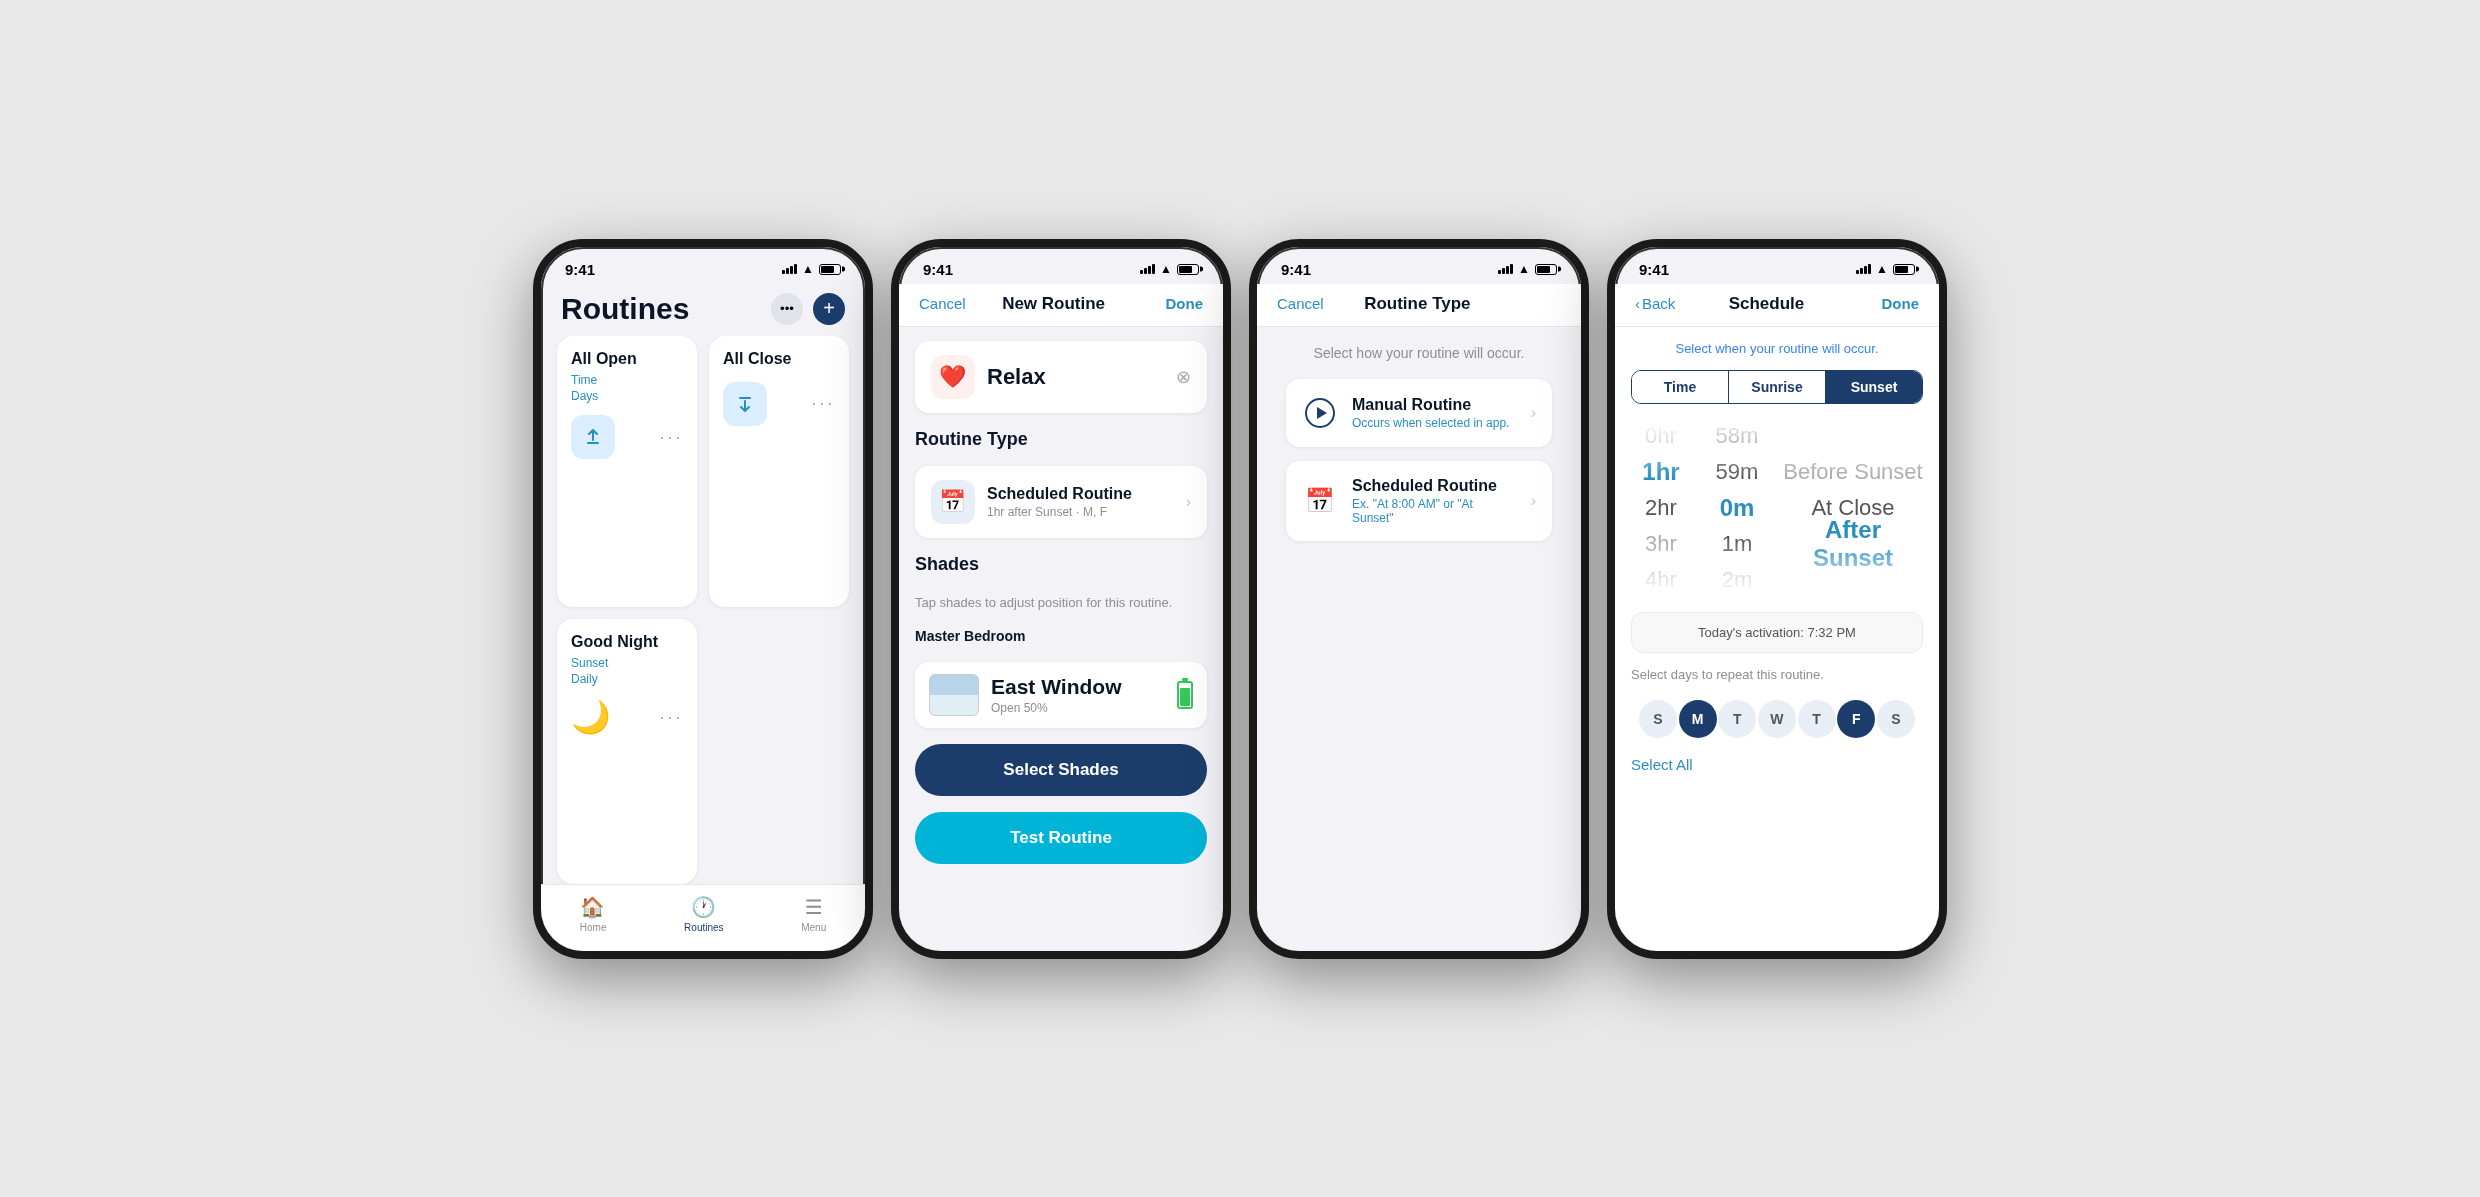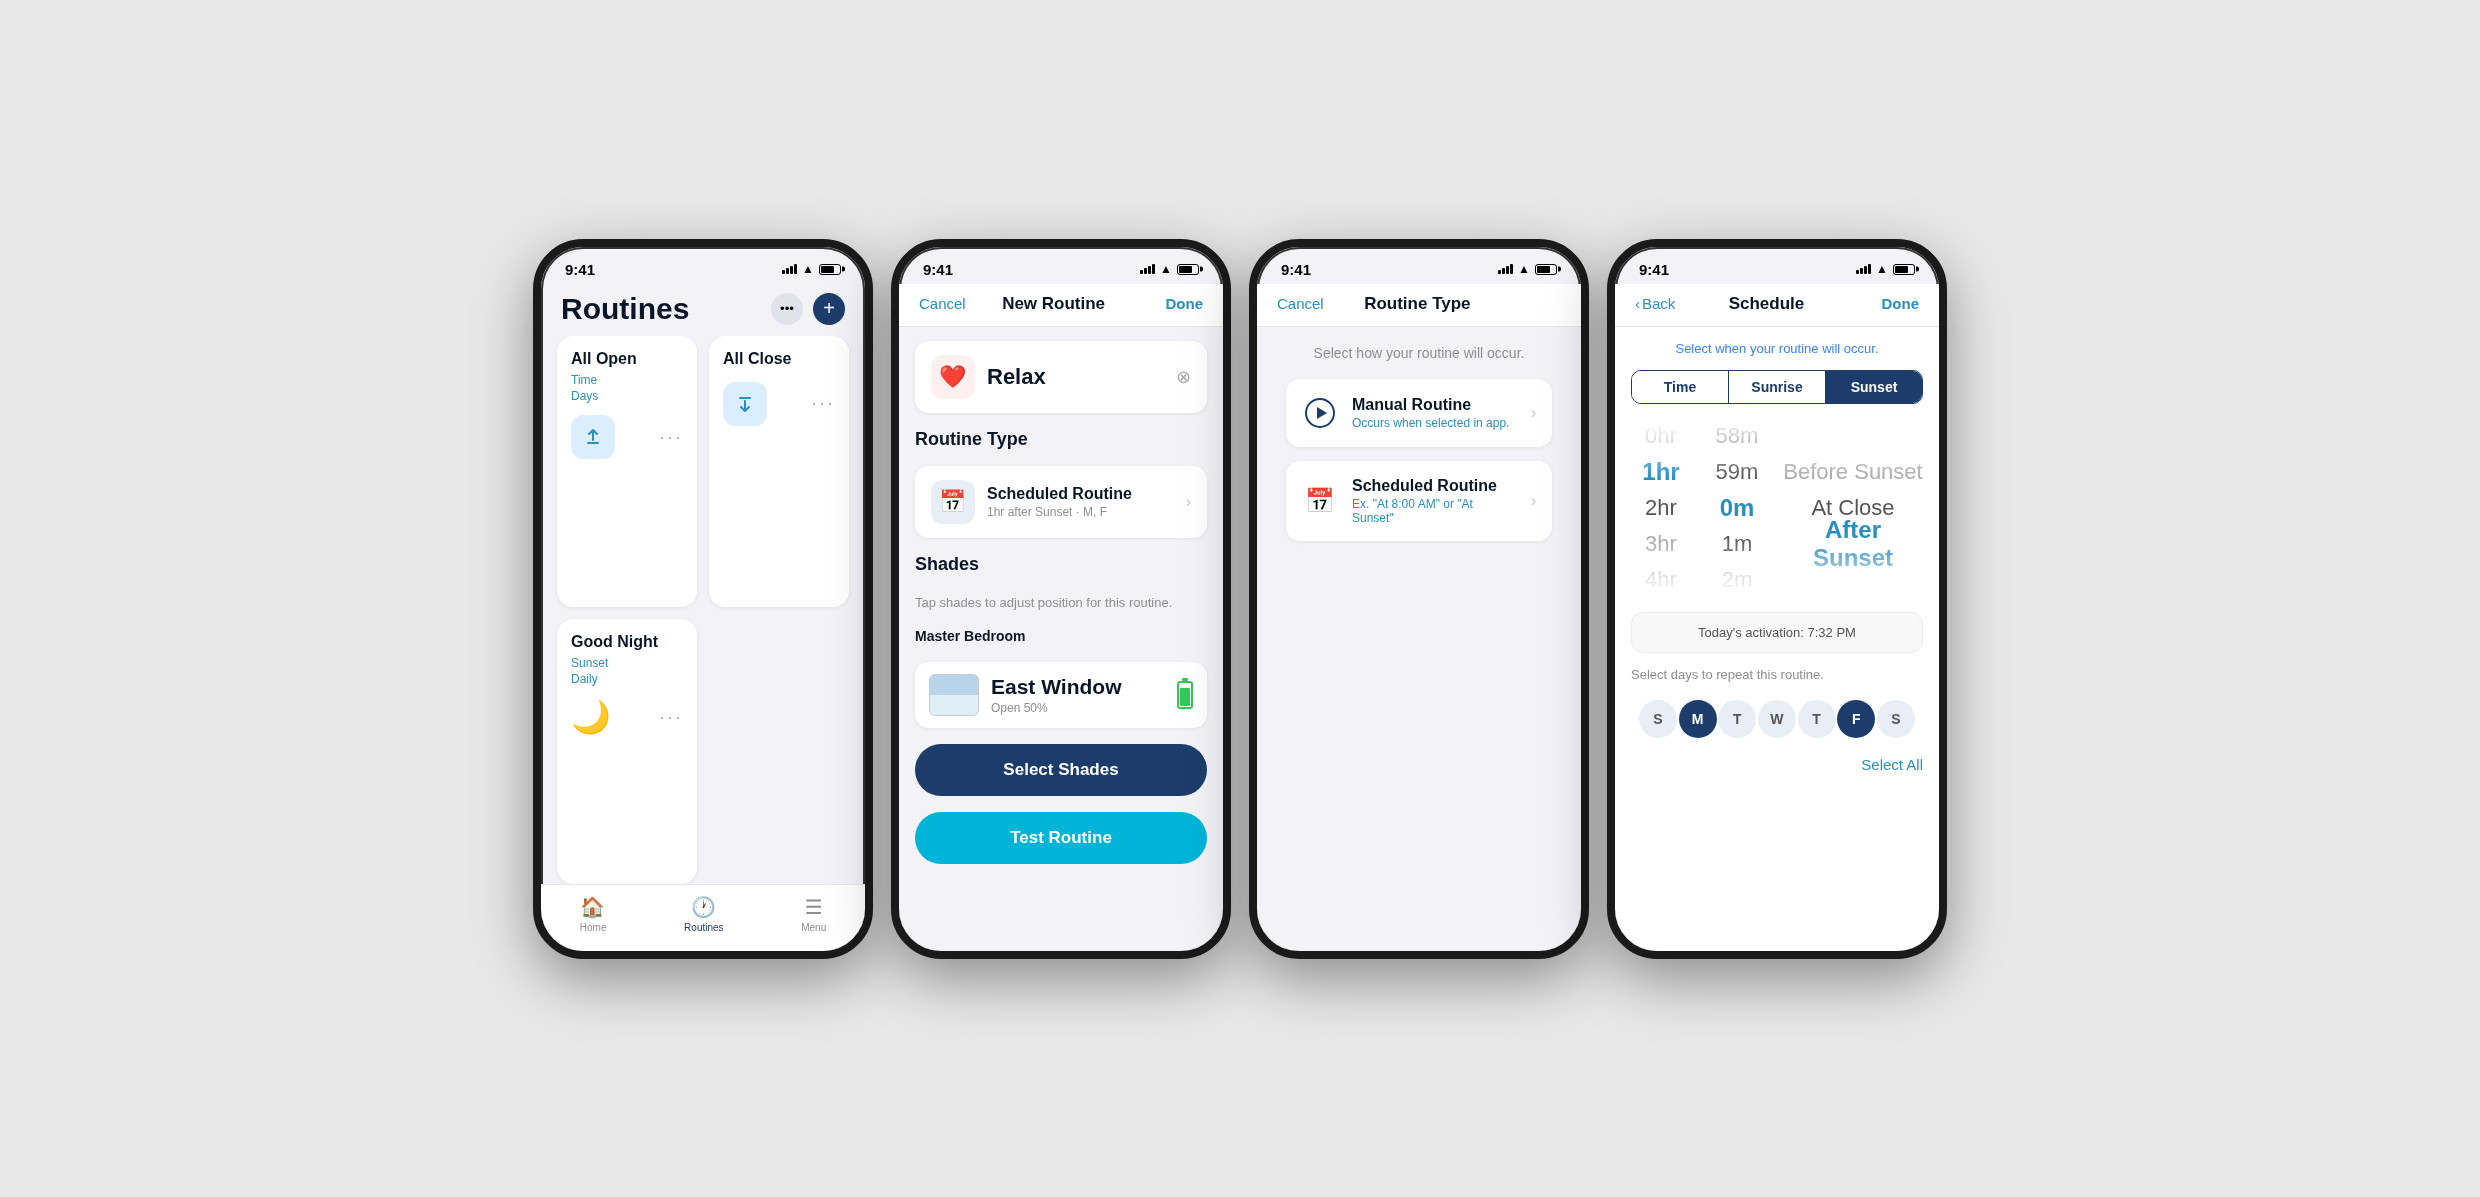--- a/index.html
+++ b/index.html
@@ -248,21 +248,21 @@
     }
 
     .days-section-sub { font-size: 13px; color: #8e8e93; }
     .days-row { display: flex; justify-content: space-between; padding: 4px 8px; }
     .day-circle {
       width: 38px; height: 38px; border-radius: 50%; display: flex; align-items: center;
       justify-content: center; font-size: 14px; font-weight: 600;
       background: #e8eef5; color: #555; cursor: pointer;
     }
     .day-circle.selected { background: #1c3d6b; color: white; }
-    .select-all { text-align: right; font-size: 15px; color: #2a8fc0; font-weight: 500; cursor: pointer; }
+    .select-all { text-align: left; font-size: 15px; color: #2a8fc0; font-weight: 500; cursor: pointer; }
   </style>
 </head>
 <body>
 
 <div class="phones-container">
 
   <div class="phone">
     <div class="status-bar">
       <span class="status-time">9:41</span>
       <div class="status-icons">

